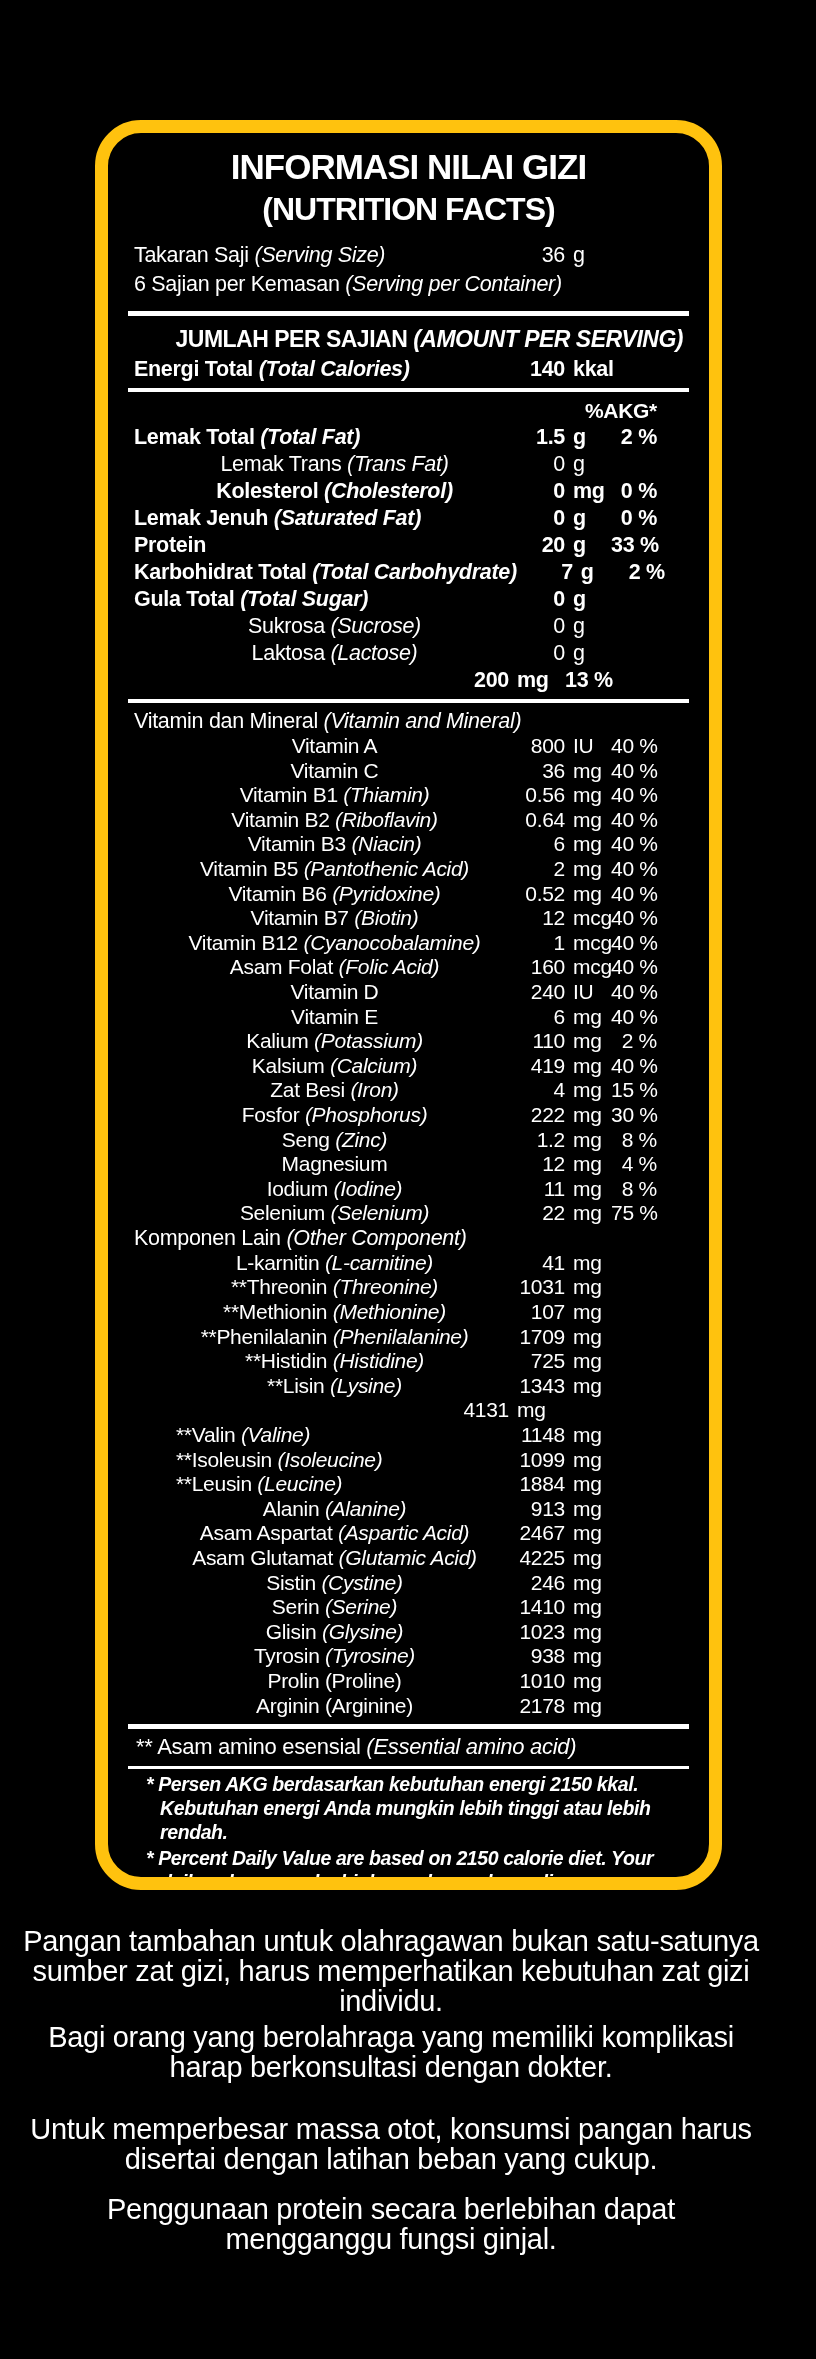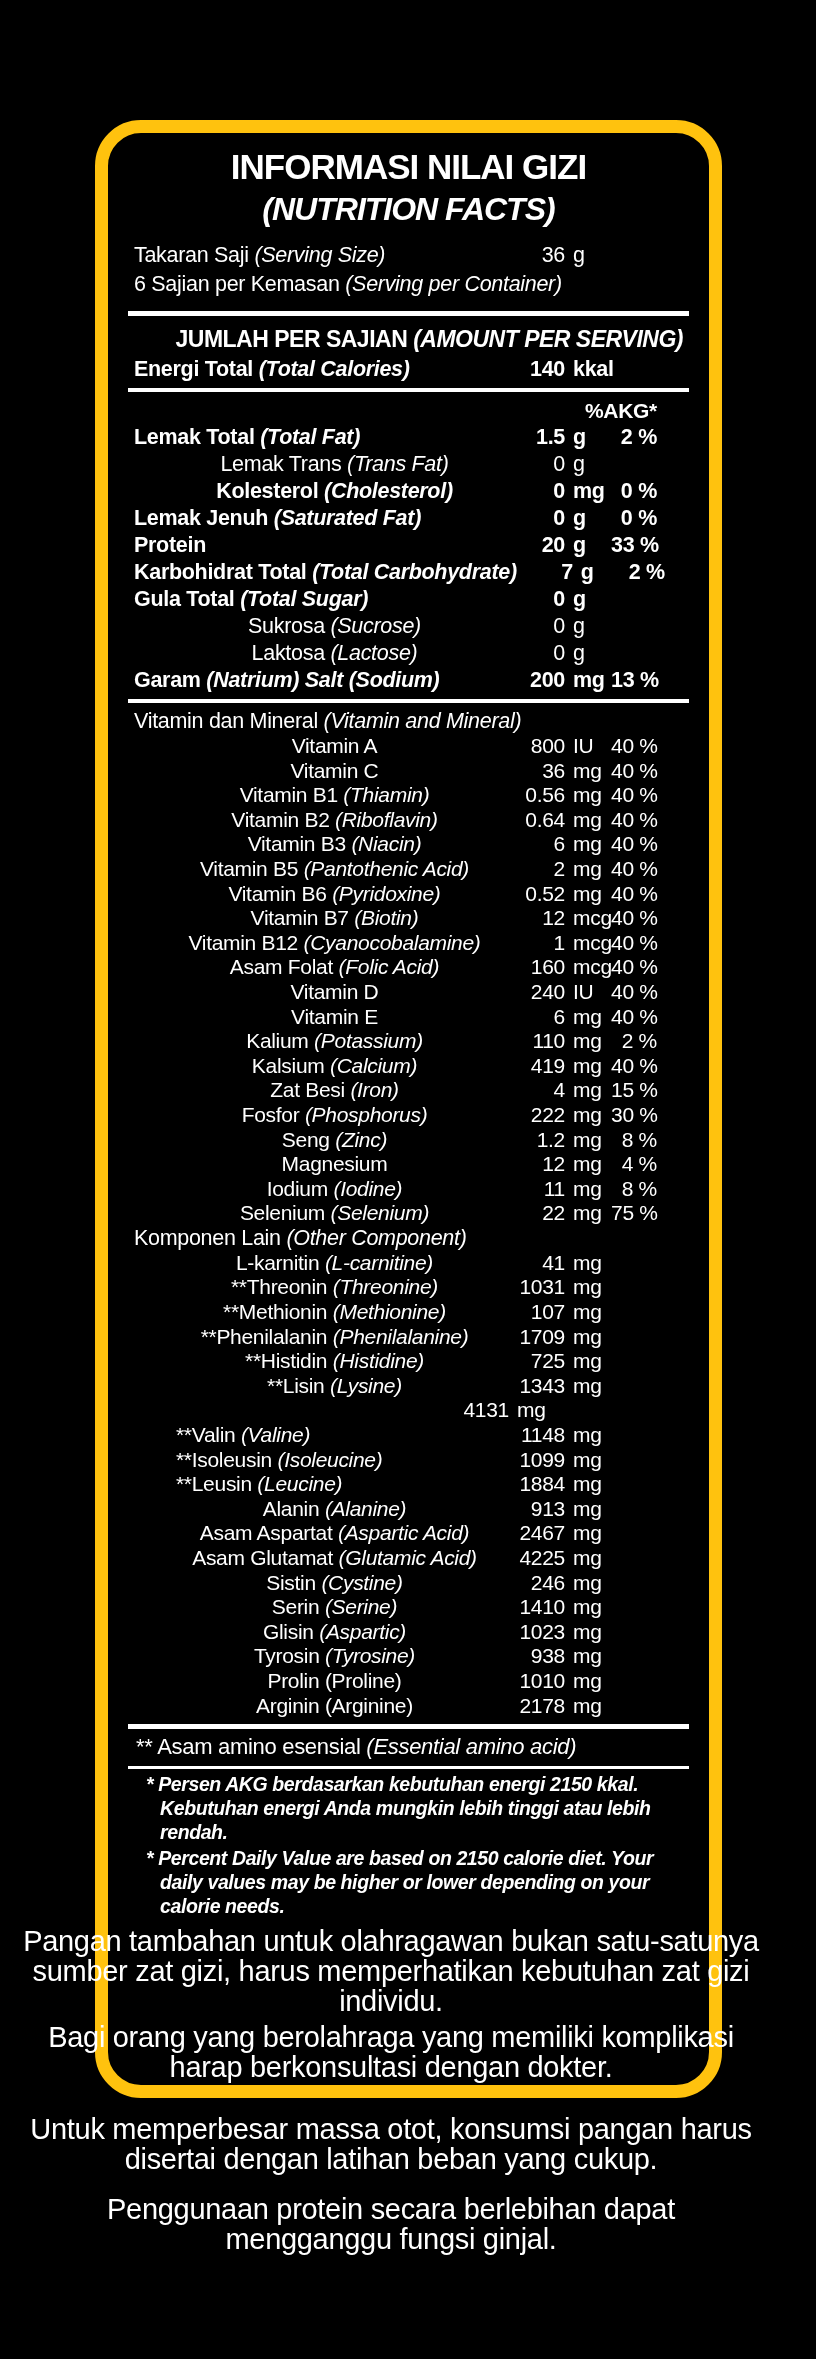--- a/index.html
+++ b/index.html
@@ -5,26 +5,26 @@
   :root { --accent:#FFC20E; }
   * { box-sizing:border-box; }
   html,body { margin:0; padding:0; }
   body {
     width:816px; height:2359px; position:relative; overflow:hidden;
     background:#000; color:#fff;
     font-family:"Liberation Sans", sans-serif;
     letter-spacing:-0.3px;
   }
   .panel {
-    position:absolute; left:95px; top:120px; width:627px; height:1978px;
+    position:absolute; left:95px; top:120px; width:627px; height:1770px;
     border:13px solid var(--accent); border-radius:46px;
     background:#000; padding:12px 26px 8px; overflow:hidden;
   }
   .title { font-size:35px; line-height:44px; font-weight:bold; text-align:center; letter-spacing:-1px; }
-  .subtitle { font-size:32px; line-height:40px; font-weight:bold; font-style:italic; text-align:center; letter-spacing:-1px; }
+  .subtitle { font-size:32px; line-height:40px; font-weight:bold; text-align:center; letter-spacing:-1px; }
   .sp12 { height:12px; } .sp6 { height:6px; }
   .row {
     display:grid; grid-template-columns:1fr 56px 46px 46px;
     padding-right:26px; align-items:baseline;
     font-size:21px; line-height:24.6px; font-weight:400;
   }
   .row.mid { font-size:21.5px; line-height:27px; }
   .row.serv { font-size:21.5px; line-height:29px; }
   .row .lbl { white-space:nowrap; overflow:visible; }
   .row .num { text-align:right; white-space:nowrap; }
@@ -138,21 +138,20 @@
         <div class="unit">g</div>
         <div class="pct"></div>
       </div>
       <div class="row mid ind1">
         <div class="lbl">Laktosa<i class="en"> (Lactose)</i></div>
         <div class="num">0</div>
         <div class="unit">g</div>
         <div class="pct"></div>
       </div>
       <div class="row mid b">
-        <div class="lbl">Garam<i class="en"> (Natrium) Salt (Sodium)</i></div>
         <div class="num">200</div>
         <div class="unit">mg</div>
         <div class="pct">13 %</div>
       </div>
     </div>
 
   <div class="sep s4"></div>
 
   <div class="sect"><span>Vitamin dan Mineral</span> <i class="en">(Vitamin and Mineral)</i></div>
   <div id="vitamin-rows">
@@ -363,21 +362,21 @@
         <div class="unit">mg</div>
         <div class="pct"></div>
       </div>
       <div class="row  ind1">
         <div class="lbl">Serin<i class="en"> (Serine)</i></div>
         <div class="num">1410</div>
         <div class="unit">mg</div>
         <div class="pct"></div>
       </div>
       <div class="row  ind1">
-        <div class="lbl">Glisin<i class="en"> (Aspartic)</i></div>
+        <div class="lbl">Glisin<i class="en"> (Glysine)</i></div>
         <div class="num">1023</div>
         <div class="unit">mg</div>
         <div class="pct"></div>
       </div>
       <div class="row  ind1">
         <div class="lbl">Tyrosin<i class="en"> (Tyrosine)</i></div>
         <div class="num">938</div>
         <div class="unit">mg</div>
         <div class="pct"></div>
       </div>

